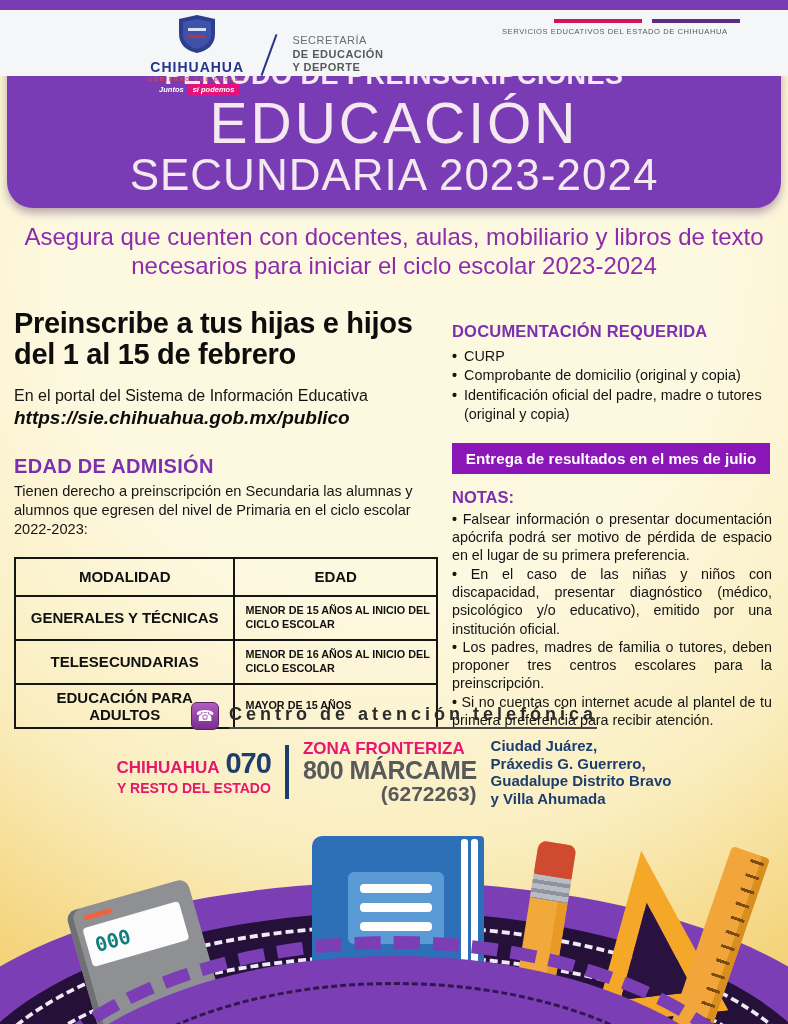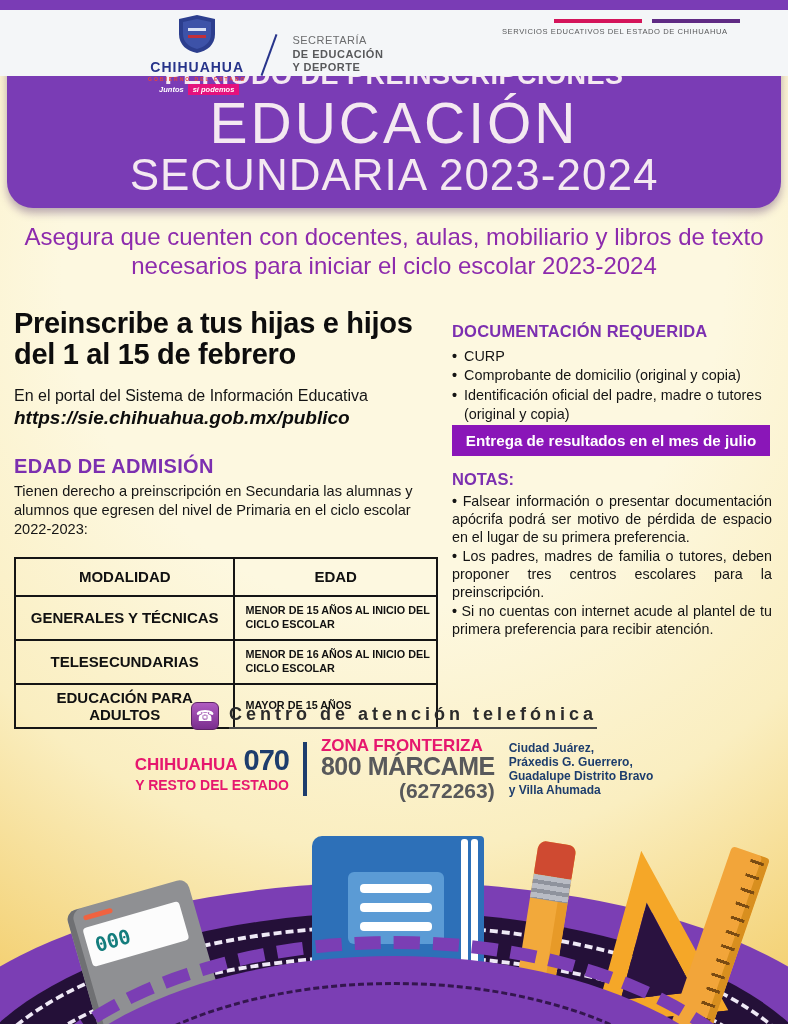--- a/index.html
+++ b/index.html
@@ -48,21 +48,21 @@
   table.modal{border-collapse:collapse;margin-top:18px;width:424px;table-layout:fixed;}
   table.modal th,table.modal td{border:2px solid #151515;}
   table.modal th{font-size:15px;font-weight:800;color:#111;height:34px;text-align:center;}
   td.c1{font-size:15px;font-weight:800;color:#111;text-align:center;height:42px;padding:0 4px;}
   td.c2{font-size:10.8px;font-weight:800;color:#111;padding:2px 6px 2px 10px;line-height:1.25;}
   .rightcol{position:absolute;left:452px;top:322px;width:320px;z-index:2;}
   .docs-title{font-size:16.5px;font-weight:800;color:#7c2fb0;letter-spacing:.2px;}
   ul.docs{margin:6px 0 0 0;padding:0;list-style:none;}
   ul.docs li{font-size:14.4px;color:#141414;line-height:1.35;padding-left:12px;position:relative;}
   ul.docs li::before{content:"•";position:absolute;left:0;top:0;font-weight:700;}
-  .results{width:318px;box-sizing:border-box;background:#8a16b8;color:#fff;
+  .results{margin-top:18px;width:318px;box-sizing:border-box;background:#8a16b8;color:#fff;
            font-size:15.2px;font-weight:700;text-align:center;padding:7px 4px;}
   .notas-title{margin-top:14px;font-size:16.5px;font-weight:800;color:#7c2fb0;}
   ul.notas{margin:3px 0 0 0;padding:0;list-style:none;}
   ul.notas li{font-size:14.3px;color:#141414;line-height:1.28;text-align:justify;}
   ul.notas li::before{content:"• ";font-weight:700;}
   
   .callcenter{position:absolute;top:702px;left:0;width:100%;display:flex;justify-content:center;
               align-items:center;gap:10px;z-index:2;}
   .phone-badge{width:26px;height:26px;border-radius:6px;background:linear-gradient(180deg,#b05cc0,#7a2e8e);
                border:1px solid #5e2366;color:#fff;font-size:15px;display:flex;align-items:center;justify-content:center;}
@@ -75,21 +75,21 @@
   .pink{color:#e6176e;}
   .navy{color:#1d3d6d;}
   .p1 .lbl{font-size:17px;font-weight:800;}
   .p1 .num{font-size:29px;font-weight:800;letter-spacing:-1px;}
   .p1 .sub{font-size:14px;font-weight:800;margin-top:3px;}
   .vdiv{width:4px;height:54px;background:#1d3d6d;}
   .p2{line-height:1.02;}
   .p2 .zf{font-size:17px;font-weight:800;}
   .p2 .num{font-size:25px;font-weight:800;color:#58595b;letter-spacing:-.5px;}
   .p2 .num2{font-size:21px;font-weight:800;color:#58595b;text-align:right;}
-  .p3{font-size:12px;font-weight:800;color:#1d3d6d;line-height:1.18;}
+  .p3{font-size:15px;font-weight:800;color:#1d3d6d;line-height:1.18;}
   .emails{position:absolute;top:799px;left:0;width:100%;text-align:center;z-index:2;
           color:#1d3d6d;font-size:14.6px;line-height:1.3;}
   .emails b{font-weight:800;}
   
   .illus{position:absolute;left:0;bottom:0;width:100%;height:200px;z-index:1;}
   .illus *{position:absolute;}
   .rim{left:-90px;top:58px;width:968px;height:420px;background:#7b3eb4;border-radius:50%/48%;z-index:1;}
   .darkband{left:-48px;top:88px;width:884px;height:420px;background:#241038;border-radius:50%/48%;z-index:2;}
   .darkband::before{content:"";position:absolute;inset:12px;border:4px dashed #efe9f6;border-radius:inherit;}
   .darkband::after{content:"";position:absolute;inset:42px;border:4px dashed #efe9f6;border-radius:inherit;}
@@ -220,20 +220,21 @@
     <div class="docs-title">DOCUMENTACIÓN REQUERIDA</div>
     <ul class="docs">
       <li>CURP</li>
       <li>Comprobante de domicilio (original y copia)</li>
       <li>Identificación oficial del padre, madre o tutores (original y copia)</li>
     </ul>
     <div class="results">Entrega de resultados en el mes de julio</div>
     <div class="notas-title">NOTAS:</div>
     <ul class="notas">
       <li>Falsear información o presentar documentación apócrifa podrá ser motivo de pérdida de espacio en el lugar de su primera preferencia.</li>
+      <li>En el caso de las niñas y niños con discapacidad, presentar diagnóstico (médico, psicológico y/o educativo), emitido por una institución oficial.</li>
       <li>Los padres, madres de familia o tutores, deben proponer tres centros escolares para la preinscripción.</li>
       <li>Si no cuentas con internet acude al plantel de tu primera preferencia para recibir atención.</li>
     </ul>
   </div>
 
   <div class="callcenter">
     <span class="phone-badge">☎</span>
     <span class="cc-text">Centro de atención telefónica</span>
   </div>
 

